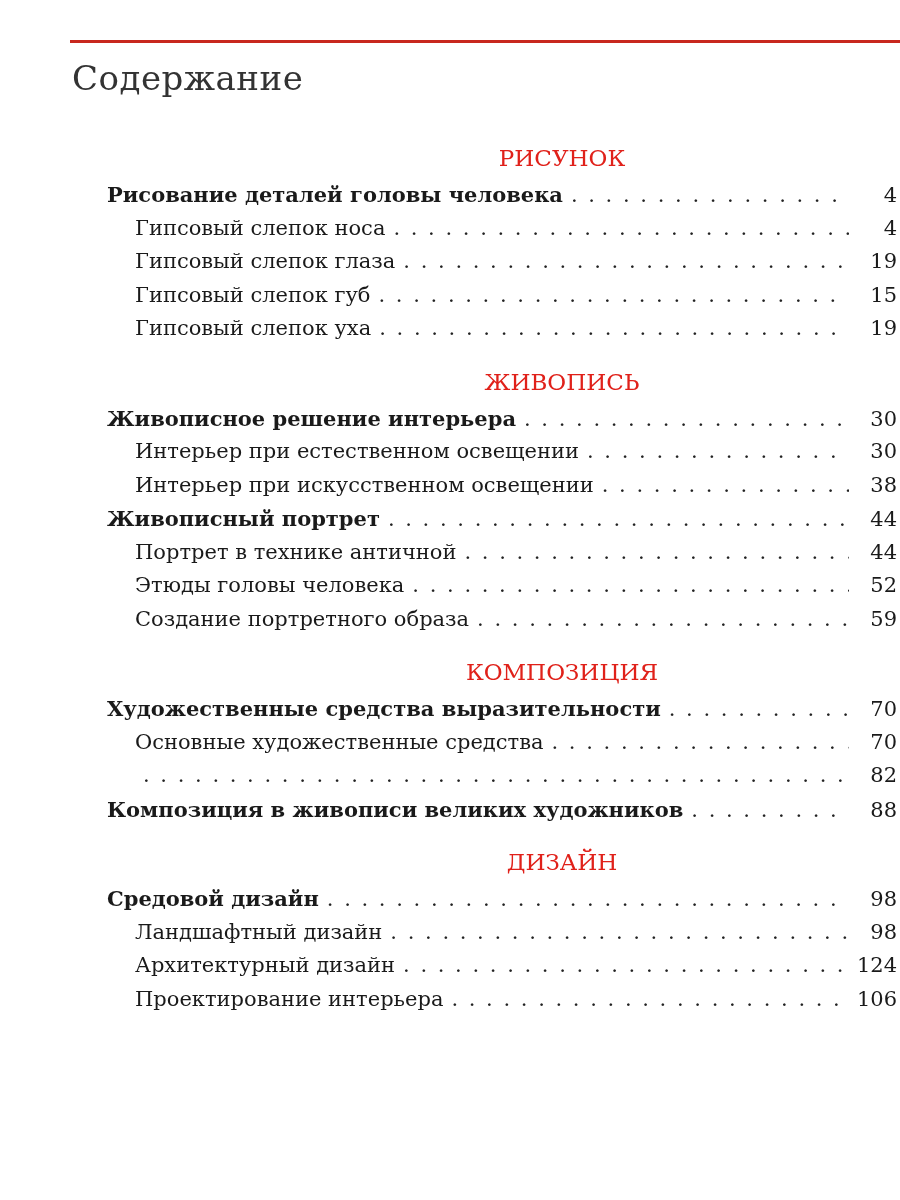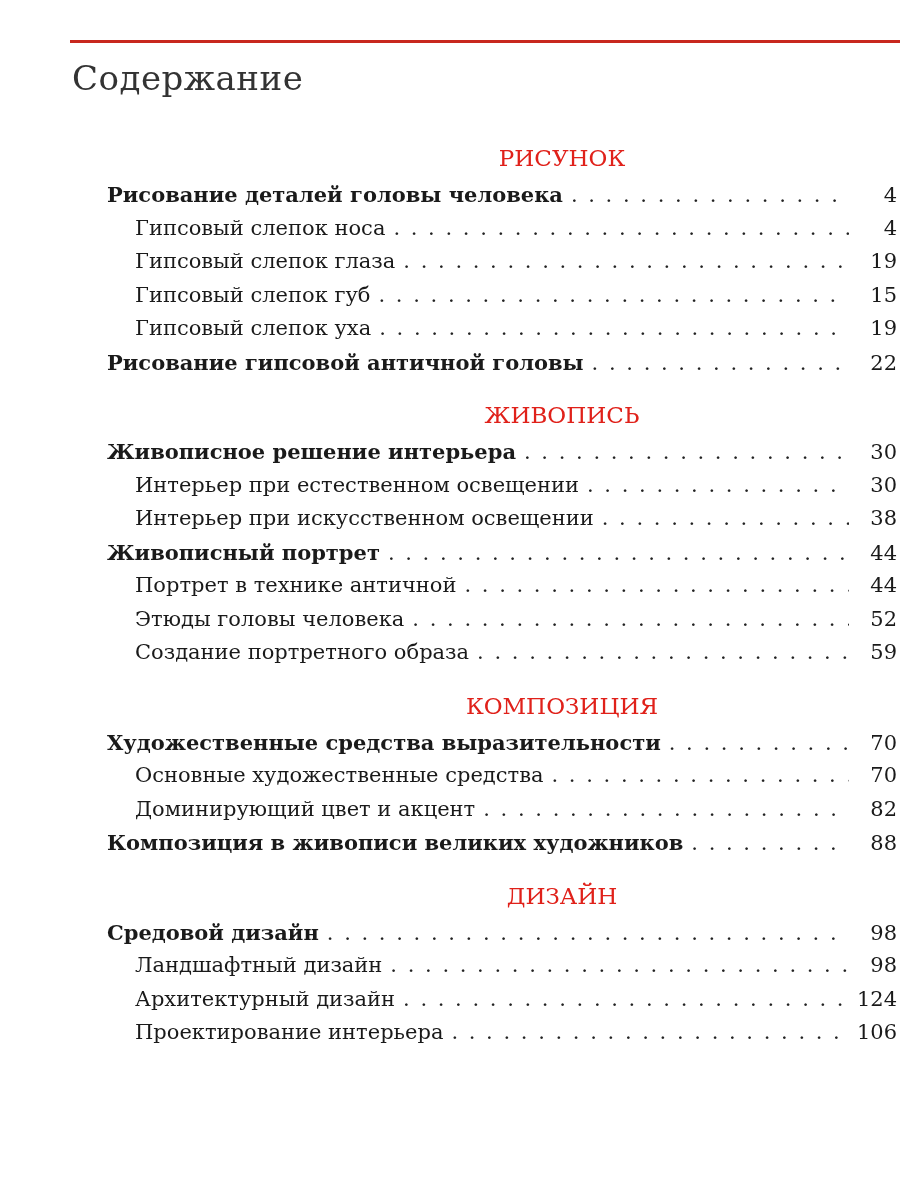--- a/index.html
+++ b/index.html
@@ -59,25 +59,20 @@
     <div class="entry sub">
         <span class="label">Гипсовый слепок губ</span>
         <span class="dots"></span>
         <span class="page">15</span>
       </div>
     <div class="entry sub">
         <span class="label">Гипсовый слепок уха</span>
         <span class="dots"></span>
         <span class="page">19</span>
       </div>
-    <div class="entry bold">
-        <span class="label">Рисование гипсовой античной головы</span>
-        <span class="dots"></span>
-        <span class="page">22</span>
-      </div>
   </div>
 
   <div class="section">
     <div class="section-head">ЖИВОПИСЬ</div>
     <div class="entry bold">
         <span class="label">Живописное решение интерьера</span>
         <span class="dots"></span>
         <span class="page">30</span>
       </div>
     <div class="entry sub">
@@ -118,21 +113,20 @@
         <span class="label">Художественные средства выразительности</span>
         <span class="dots"></span>
         <span class="page">70</span>
       </div>
     <div class="entry sub">
         <span class="label">Основные художественные средства</span>
         <span class="dots"></span>
         <span class="page">70</span>
       </div>
     <div class="entry sub">
-        <span class="label">Доминирующий цвет и акцент</span>
         <span class="dots"></span>
         <span class="page">82</span>
       </div>
     <div class="entry bold">
         <span class="label">Композиция в живописи великих художников</span>
         <span class="dots"></span>
         <span class="page">88</span>
       </div>
   </div>
 

